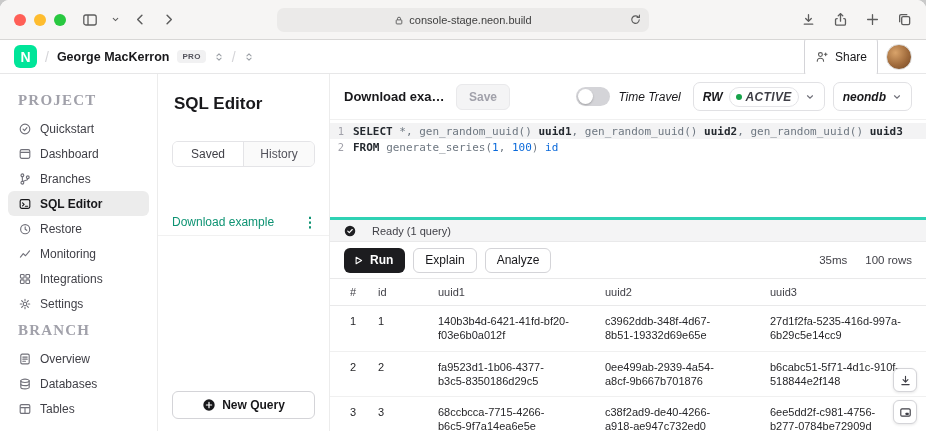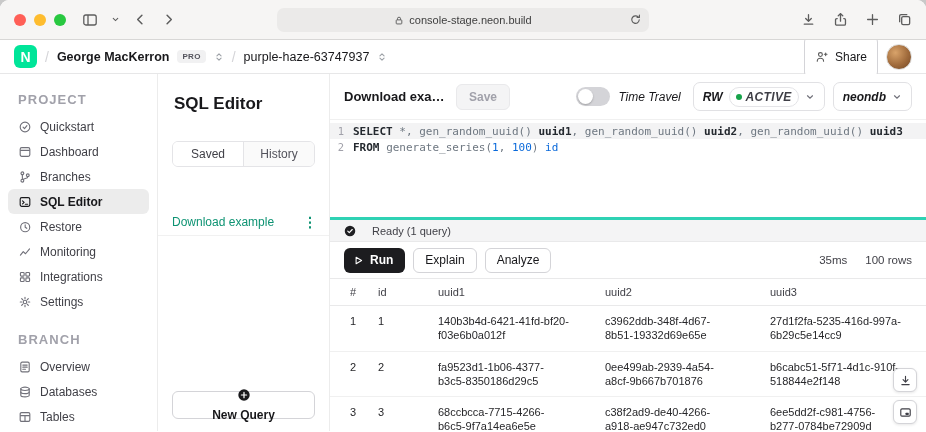--- a/index.html
+++ b/index.html
@@ -28,36 +28,36 @@
   .chev-ud { color:#9ca0a6; display:inline-flex; }
   .hdr-spacer { flex:1; }
   .share-btn { height:42px; display:flex; align-items:center; gap:6px; padding:0 10px; border:1px solid #d4d4d8; border-radius:6px; background:#fff; font-size:12px; color:#18181b; font-family:inherit; }
   .avatar { width:26px; height:26px; border-radius:50%; background:radial-gradient(circle at 35% 32%, #d9a36a 0%, #a06b3c 55%, #6f4423 100%); border:1px solid #e0e0e0; }
 
   
   .app-body { display:flex; height:357px; }
 
   
   .sidebar { width:158px; flex:none; border-right:1px solid #ececec; padding-top:12px; background:#fff; overflow:hidden; }
-  .side-label { font-size:13px; letter-spacing:.08em; color:#a1a1aa; padding:6px 0 7px 18px; font-weight:700; }
-  .side-label.second { margin-top:12px; }
+  .side-label { font-size:15px; letter-spacing:.08em; color:#a1a1aa; padding:6px 0 7px 18px; font-weight:700;font-family:Liberation Serif, serif; }
+  .side-label.second { }
   .side-item { height:25px; display:flex; align-items:center; gap:8px; margin:0 8px; padding-left:10px; border-radius:6px; font-size:12px; color:#3f3f46; cursor:default; }
   .side-item .sicon { color:#71717a; display:inline-flex; }
   .side-item.active { background:#ececec; font-weight:600; color:#18181b; }
   .side-item.active .sicon { color:#18181b; }
 
   
   .queries { width:172px; flex:none; border-right:1px solid #ececec; position:relative; background:#fff; }
   .q-title { padding:20px 16px 0; font-size:17px; font-weight:700; color:#18181b; }
   .segmented { margin:27px 14px 8px; height:26px; display:flex; border:1px solid #e4e4e7; border-radius:6px; overflow:hidden; font-size:12px; }
   .seg { flex:1; display:flex; align-items:center; justify-content:center; color:#3f3f46; background:#fff; }
   .seg + .seg { border-left:1px solid #e4e4e7; background:#fafafa; color:#52525b; }
   .q-item { margin-top:41px; height:28px; display:flex; align-items:center; justify-content:space-between; padding:0 12px 0 14px; font-size:12px; color:var(--link-teal,#0e9373); border-bottom:1px solid #f1f1f1; }
   .kebab { color:var(--link-teal,#0e9373); font-size:14px; font-weight:700; line-height:1; }
-  .new-query { position:absolute; left:14px; right:14px; bottom:12px; height:28px; border:1px solid #d4d4d8; border-radius:6px; background:#fff; display:flex; align-items:center; justify-content:center; gap:6px; font-size:12px; font-weight:600; color:#18181b; font-family:inherit;flex-direction:column; }
+  .new-query { position:absolute; left:14px; right:14px; bottom:12px; height:28px; border:1px solid #d4d4d8; border-radius:6px; background:#fff; display:flex; align-items:center; justify-content:center; gap:6px; font-size:12px; font-weight:600; color:#18181b; font-family:inherit; }
 
   
   .main { flex:1; display:flex; flex-direction:column; min-width:0; background:#fff; }
   .main-toolbar { height:46px; flex:none; display:flex; align-items:center; gap:8px; padding:0 14px; border-bottom:1px solid #f0f0f0; }
   .query-title { font-size:13px; font-weight:700; color:#18181b; max-width:104px; white-space:nowrap; overflow:hidden; text-overflow:ellipsis; }
   .save-btn { height:26px; padding:0 12px; border-radius:6px; border:1px solid #e9e9eb; background:#f4f4f5; color:#a1a1aa; font-size:12px; font-weight:600; font-family:inherit; }
   .right-controls { margin-left:auto; display:flex; align-items:center; gap:8px;font-style:italic; }
   .toggle { width:34px; height:19px; border-radius:10px; background:#d4d4d8; position:relative; }
   .knob { position:absolute; left:2px; top:2px; width:15px; height:15px; border-radius:50%; background:#fff; box-shadow:0 1px 2px rgba(0,0,0,.25); }
   .tt-label { font-size:12px; color:#18181b; margin-right:4px; }
@@ -183,21 +183,20 @@
     <span class="logo">N</span>
     <span class="slash">/</span>
     <span class="org-name">George MacKerron</span>
     <span class="badge-pro">PRO</span>
     <span class="chev-ud">
       <svg width="10" height="12" viewBox="0 0 12 12" fill="none" stroke="currentColor" stroke-width="1.3" stroke-linecap="round" stroke-linejoin="round">
           <path d="M3.5 4.6L6 2.2l2.5 2.4M3.5 7.4L6 9.8l2.5-2.4"></path>
         </svg>
     </span>
     <span class="slash">/</span>
-    <span class="project-name">purple-haze-63747937</span>
     <span class="chev-ud">
       <svg width="10" height="12" viewBox="0 0 12 12" fill="none" stroke="currentColor" stroke-width="1.3" stroke-linecap="round" stroke-linejoin="round">
           <path d="M3.5 4.6L6 2.2l2.5 2.4M3.5 7.4L6 9.8l2.5-2.4"></path>
         </svg>
     </span>
     <span class="hdr-spacer"></span>
     <button class="share-btn">
       <span class="cicon">
         <svg width="14" height="14" viewBox="0 0 16 16" fill="none" stroke="currentColor" stroke-width="1.3" stroke-linecap="round">
             <circle cx="6.2" cy="5.2" r="2.2"></circle>

